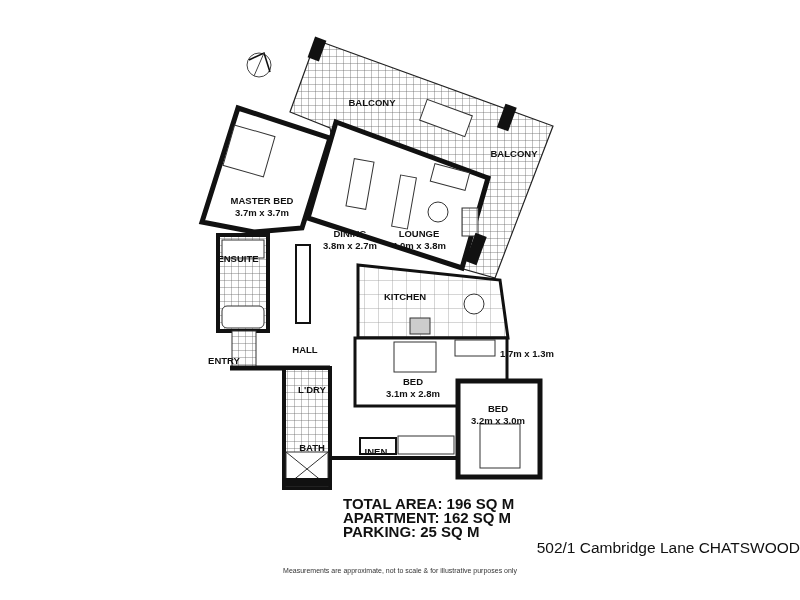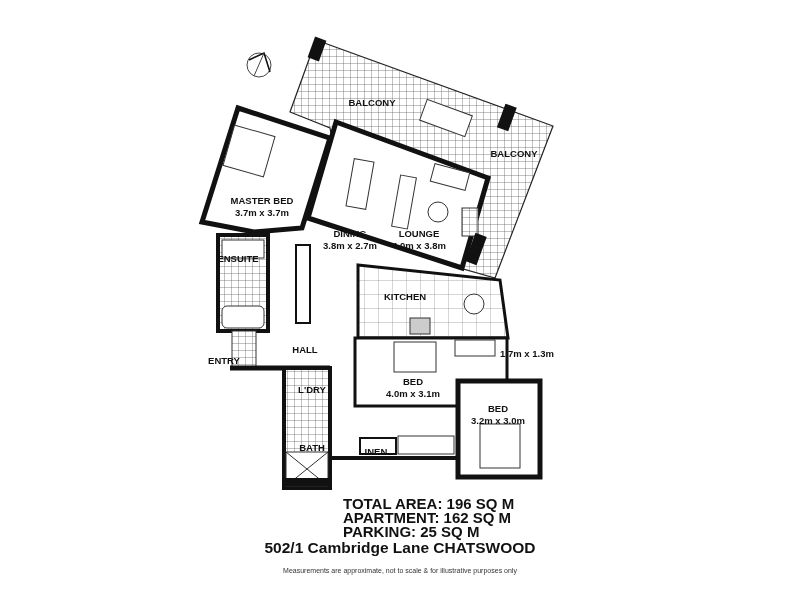--- a/index.html
+++ b/index.html
@@ -1,20 +1,20 @@
 <!DOCTYPE html>
 <html><head>
 <meta charset="utf-8">
 <style>
   html,body{margin:0;padding:0;background:#fff;}
   body{width:800px;height:600px;position:relative;overflow:hidden;font-family:"Liberation Sans",sans-serif;color:#111;}
   svg{position:absolute;left:0;top:0;}
   .lbl{position:absolute;font-weight:bold;font-size:9.5px;text-align:center;line-height:12px;white-space:nowrap;transform:translateX(-50%);}
   .area{position:absolute;left:343px;top:497px;font-weight:bold;font-size:15px;line-height:14px;}
-  .title{position:absolute;left:0;width:800px;top:539px;text-align:center;font-weight:bold;font-size:15.5px;}
+  .title{position:absolute;left:0;width:800px;top:539px;text-align:right;font-weight:normal;font-size:15.5px;}
   .disc{position:absolute;left:0;width:800px;top:567px;text-align:center;font-size:7px;color:#333;}
 </style>
 </head>
 <body>
 
 <svg width="800" height="600" viewBox="0 0 800 600">
   <defs>
     <pattern id="tile" width="7" height="7" patternUnits="userSpaceOnUse">
       <rect width="7" height="7" fill="#fff"></rect>
       <path d="M0 0H7M0 0V7" stroke="#666" stroke-width="0.8"></path>
@@ -127,21 +127,21 @@
       <div>ENTRY</div>
     </div>
     <div class="lbl" style="left: 305px; top: 344px;">
       <div>HALL</div>
     </div>
     <div class="lbl" style="left: 485px; top: 348px; margin-left: 42px;">
       <div style="font-weight: bold;">1.7m x 1.3m</div>
     </div>
     <div class="lbl" style="left: 413px; top: 376px;">
       <div>BED</div>
-      <div style="font-weight: bold;">4.0m x 3.1m</div>
+      <div style="font-weight: bold;">3.1m x 2.8m</div>
     </div>
     <div class="lbl" style="left: 312px; top: 384px; text-align: right;">
       <div>L'DRY</div>
     </div>
     <div class="lbl" style="left: 498px; top: 403px;">
       <div>BED</div>
       <div style="font-weight: bold;">3.2m x 3.0m</div>
     </div>
     <div class="lbl" style="left: 312px; top: 442px;">
       <div>BATH</div>

